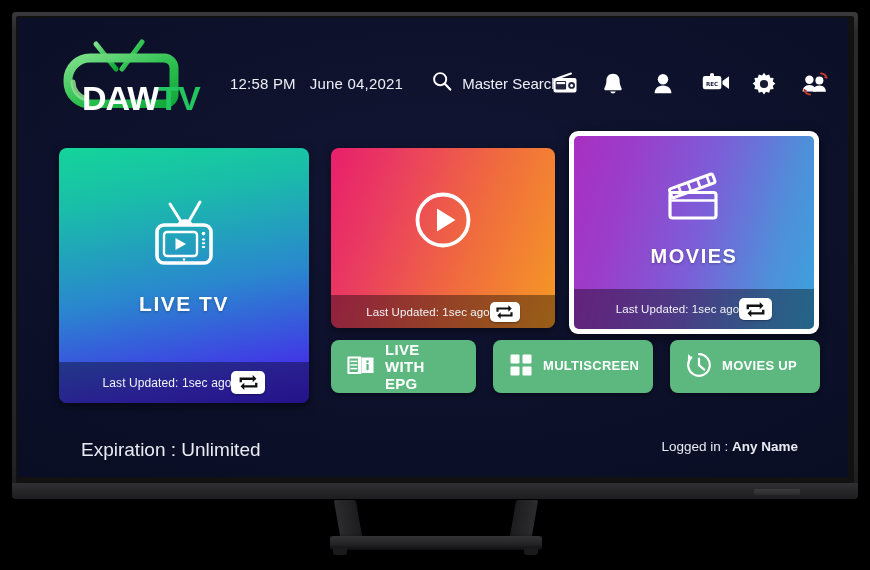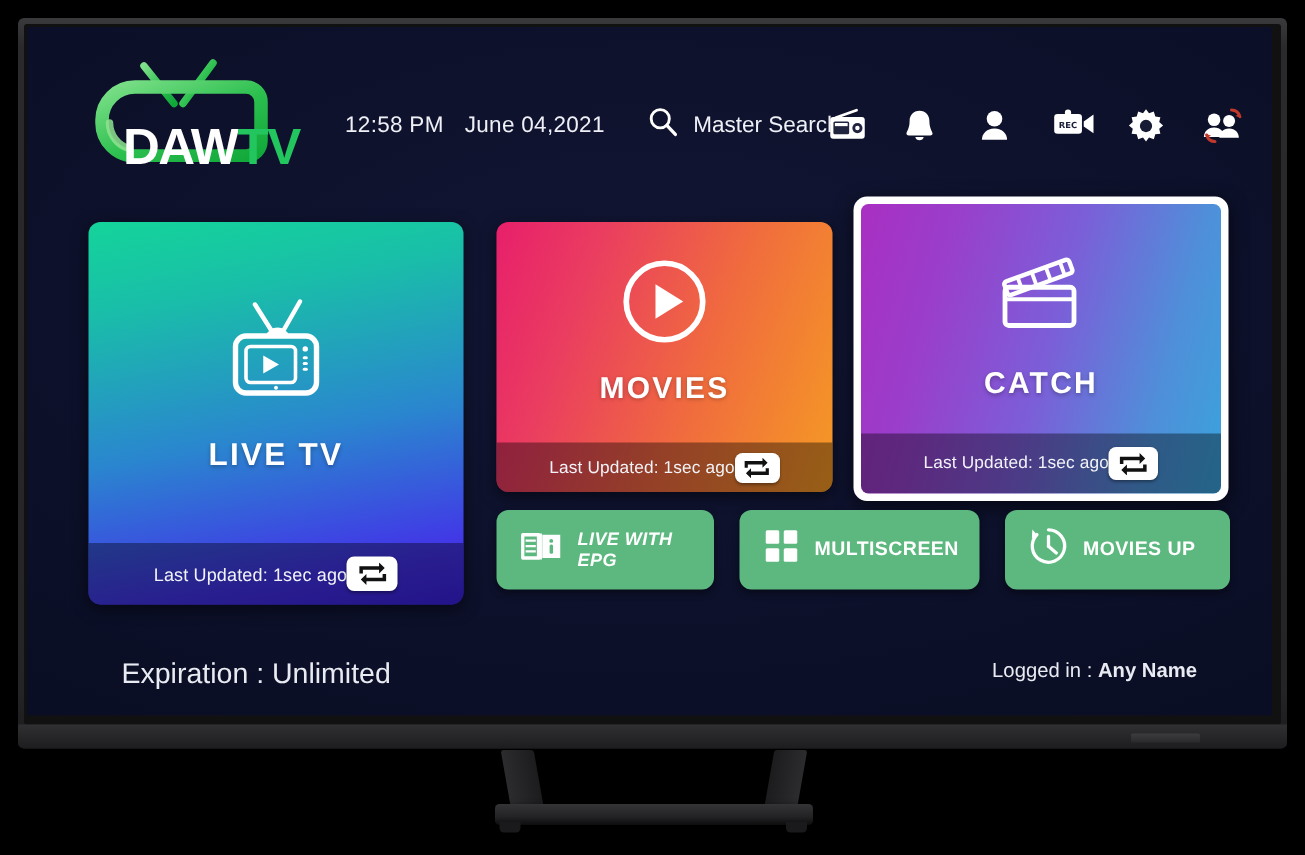--- a/index.html
+++ b/index.html
@@ -183,21 +183,21 @@
     padding:0 16px; cursor:pointer;
     box-shadow:0 2px 5px rgba(0,0,0,.4);
   }
   #btn-epg  { width:145px; }
   #btn-multi{ width:160px; }
   #btn-catch{ width:150px; }
   .action-label {
     color:#ffffff; font-weight:bold; font-size:13px;
     letter-spacing:.3px; line-height:1.15;
   }
-  #btn-epg .action-label { font-size:12px;font-style:italic; }
+  #btn-epg .action-label { font-size:15px; }
 
   
   #screen-footer {
     position:absolute; left:0; bottom:16px; width:830px; height:22px;
   }
   #expiration {
     position:absolute; left:63px; top:0;
     color:#e9ebf2; font-size:19px;
   }
   #logged-in {
@@ -354,21 +354,20 @@
     </div>
 
     <div id="card-movies">
       <div class="card-body">
         <span class="card-icon">
           <svg width="58" height="58" viewBox="0 0 58 58">
             <circle cx="29" cy="29" r="25.5" fill="none" stroke="#fff" stroke-width="3.8"></circle>
             <path d="M23 17.5 L41.5 29 L23 40.5 z" fill="#fff"></path>
           </svg>
         </span>
-        <div class="card-title">MOVIES</div>
       </div>
       <div class="card-footer">
         <span class="card-updated">Last Updated: 1sec ago</span>
         <span class="refresh-btn">
           <svg width="17" height="14" viewBox="0 0 20 16">
             <path d="M3 5.2 h11.5 v2.6 l4-3.9 -4-3.9 v2.6 h-14 v5.2 h2.5 z" fill="#111"></path>
             <path d="M17 10.8 h-11.5 v-2.6 l-4 3.9 4 3.9 v-2.6 h14 v-5.2 h-2.5 z" fill="#111"></path>
           </svg>
         </span>
       </div>
@@ -383,21 +382,21 @@
               <line x1="9" y1="32.5" x2="55" y2="32.5" stroke="#fff" stroke-width="2.6"></line>
               <g transform="rotate(-20 32 20)">
                 <rect x="9" y="13" width="46" height="9.5" rx="2" fill="none" stroke="#fff" stroke-width="3"></rect>
                 <line x1="19" y1="13" x2="19" y2="22.5" stroke="#fff" stroke-width="2.6"></line>
                 <line x1="29" y1="13" x2="29" y2="22.5" stroke="#fff" stroke-width="2.6"></line>
                 <line x1="39" y1="13" x2="39" y2="22.5" stroke="#fff" stroke-width="2.6"></line>
                 <line x1="49" y1="13" x2="49" y2="22.5" stroke="#fff" stroke-width="2.6"></line>
               </g>
             </svg>
           </span>
-          <div class="card-title">CATCH</div>
+          <div class="card-title">MOVIES</div>
         </div>
         <div class="card-footer">
           <span class="card-updated">Last Updated: 1sec ago</span>
           <span class="refresh-btn">
             <svg width="19" height="15" viewBox="0 0 20 16">
               <path d="M3 5.2 h11.5 v2.6 l4-3.9 -4-3.9 v2.6 h-14 v5.2 h2.5 z" fill="#111"></path>
               <path d="M17 10.8 h-11.5 v-2.6 l-4 3.9 4 3.9 v-2.6 h14 v-5.2 h-2.5 z" fill="#111"></path>
             </svg>
           </span>
         </div>

